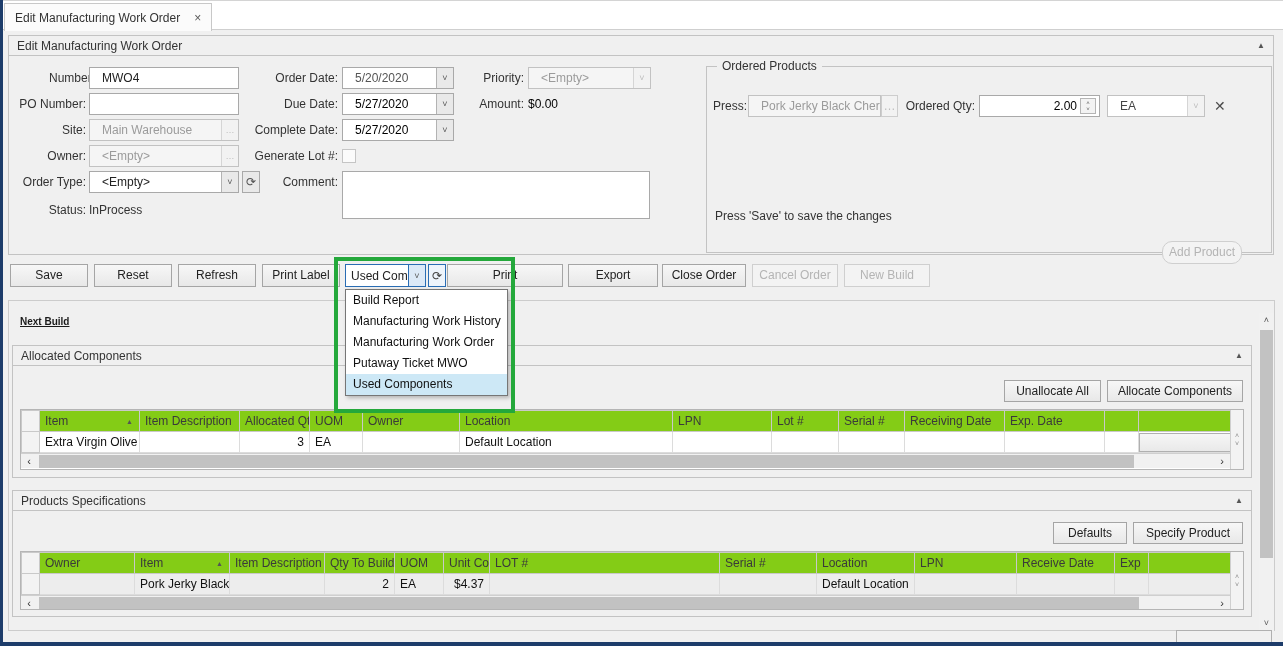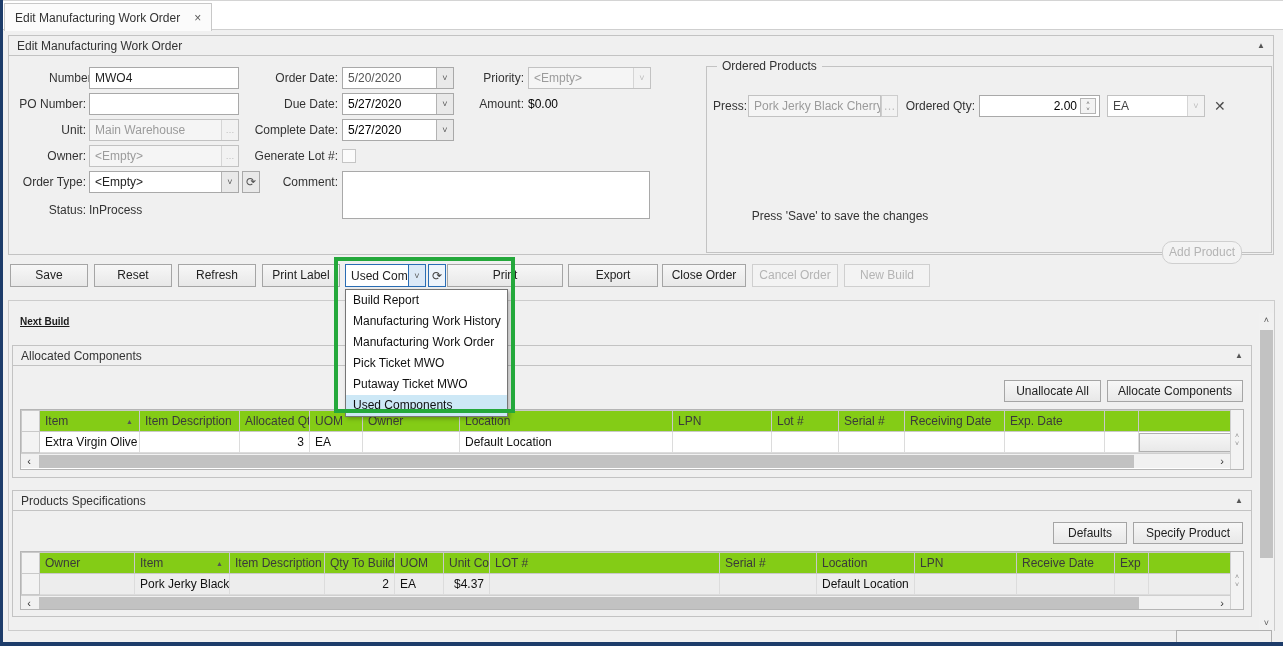--- a/index.html
+++ b/index.html
@@ -14,21 +14,21 @@
   
   .tabstrip { position:absolute; left:3px; top:0; width:1280px; height:30px; background:#ffffff; border-top:1px solid #d4d4d4; border-bottom:1px solid #cfcfcf; }
   .tab { position:absolute; left:1px; top:2px; height:28px; background:#fbfbfb; border:1px solid #c8c8c8; border-bottom:none; display:flex; align-items:center; padding:0 10px; color:#333; }
   .tab .close { margin-left:14px; color:#5a5a5a; font-size:12px; cursor:default; }
 
   
   .btn { position:absolute; height:23px; background:linear-gradient(#f7f7f7,#e8e8e8); border:1px solid #a5a5a5; color:#222; text-align:center; line-height:21px; }
   .btn.dis { background:#f3f3f3; border-color:#cfcfcf; color:#b4b4b4; }
   .label { position:absolute; line-height:22px; color:#333; text-align:right; white-space:nowrap; }
   .field { position:absolute; height:22px; background:#fff; border:1px solid #a9a9a9; display:flex; align-items:center; overflow:hidden; }
-  .field .val { flex:1; padding:0 5px; white-space:nowrap; overflow:hidden; }
+  .field .val { flex:1; padding:0 12px; white-space:nowrap; overflow:hidden; }
   .field.dis { background:#f5f5f5; border-color:#c2c2c2; }
   .field.dis .val { color:#9b9b9b; }
   .abtn { width:17px; height:100%; border-left:1px solid #b3b3b3; background:#e9e9e9; display:flex; align-items:center; justify-content:center; font-size:9px; color:#555; }
   .abtn.dis { background:#f2f2f2; border-left-color:#d5d5d5; color:#bcbcbc; }
   .sidebtn { position:absolute; width:18px; height:22px; background:#e9e9e9; border:1px solid #a9a9a9; display:flex; align-items:center; justify-content:center; color:#555; }
   .sidebtn.dis { background:#f2f2f2; border-color:#cdcdcd; color:#bdbdbd; }
 
   
   .section { position:absolute; border:1px solid #c3c3c3; }
   .sec-head { position:relative; height:20px; border-bottom:1px solid #c3c3c3; line-height:20px; padding-left:8px; color:#333; }
@@ -103,21 +103,21 @@
     <div class="label" style="left:9px; top:31px; width:77px;">Number:</div>
     <div class="field" style="left:80px; top:31px; width:150px;">
         <span class="val">MWO4</span>
       </div>
 
     <div class="label" style="left:0; top:57px; width:77px;">PO Number:</div>
     <div class="field" style="left:80px; top:57px; width:150px;">
         <span class="val"></span>
       </div>
 
-    <div class="label" style="left:0; top:83px; width:77px;">Unit:</div>
+    <div class="label" style="left:0; top:83px; width:77px;">Site:</div>
     <div class="field dis" style="left:80px; top:83px; width:150px;">
       <span class="val">Main Warehouse</span>
       <span class="abtn dis">…</span>
     </div>
 
     <div class="label" style="left:0; top:109px; width:77px;">Owner:</div>
     <div class="field dis" style="left:80px; top:109px; width:150px;">
       <span class="val">&lt;Empty&gt;</span>
       <span class="abtn dis">…</span>
     </div>
@@ -187,21 +187,21 @@
         </span>
       </div>
 
       <div class="field" style="left:400px; top:28px; width:98px; border-color:#c2c2c2;">
         <span class="val" style="color:#444;">EA</span>
         <span class="abtn dis">˅</span>
       </div>
 
       <span class="xdel" style="left:507px; top:28px;">✕</span>
 
-      <div class="label" style="left:8px; top:138px; width:250px; text-align:center;">Press 'Save' to save the changes</div>
+      <div class="label" style="left:8px; top:138px; width:250px; text-align:left;">Press 'Save' to save the changes</div>
 
       <div class="btn dis" style="position:absolute; left:455px; top:174px; width:80px;border-radius:10px;">Add Product</div>
     </div>
   </div>
 
   <div class="btn" style="left:10px; top:264px; width:78px;">Save</div>
   <div class="btn" style="left:94px; top:264px; width:78px;">Reset</div>
   <div class="btn" style="left:178px; top:264px; width:78px;">Refresh</div>
   <div class="btn" style="left:262px; top:264px; width:78px;">Print Label</div>
 
@@ -216,21 +216,20 @@
   <div class="btn" style="left:447px; top:264px; width:116px;">Print</div>
   <div class="btn" style="left:568px; top:264px; width:90px;">Export</div>
   <div class="btn" style="left:662px; top:264px; width:84px;">Close Order</div>
   <div class="btn dis" style="left:752px; top:264px; width:86px;">Cancel Order</div>
   <div class="btn dis" style="left:844px; top:264px; width:86px;">New Build</div>
 
   <div class="popup">
     <div class="opt">Build Report</div>
     <div class="opt">Manufacturing Work History</div>
     <div class="opt">Manufacturing Work Order</div>
-    <div class="opt">Pick Ticket MWO</div>
     <div class="opt">Putaway Ticket MWO</div>
     <div class="opt selhl">Used Components</div>
   </div>
 
   <div class="annotation"></div>
 
   <div class="lower-border"></div>
 
   <div class="nextbuild">Next Build</div>
 

